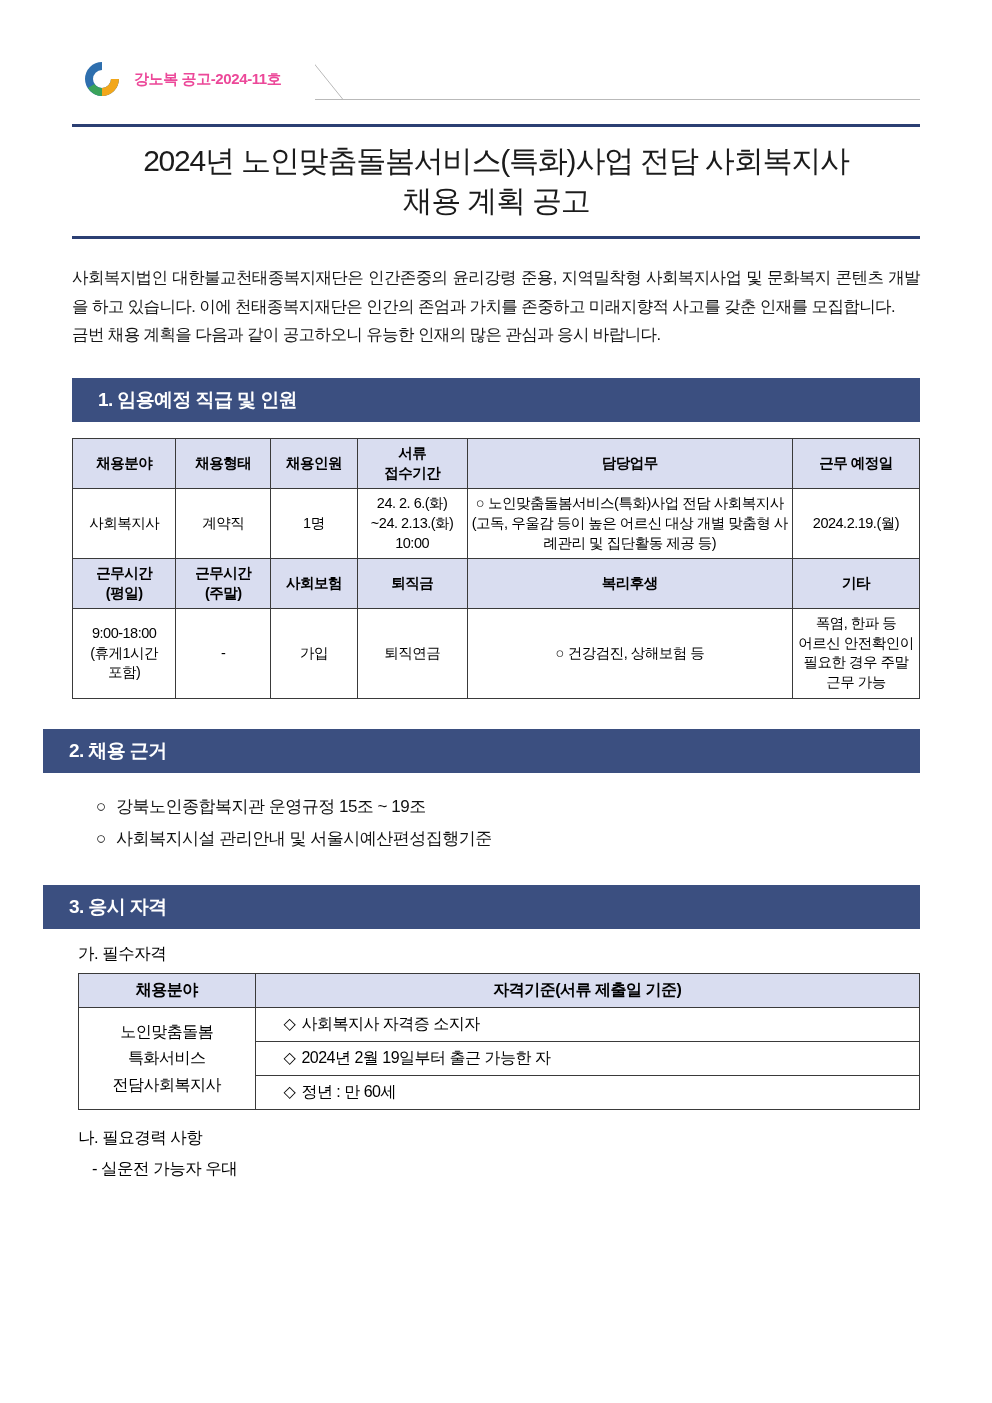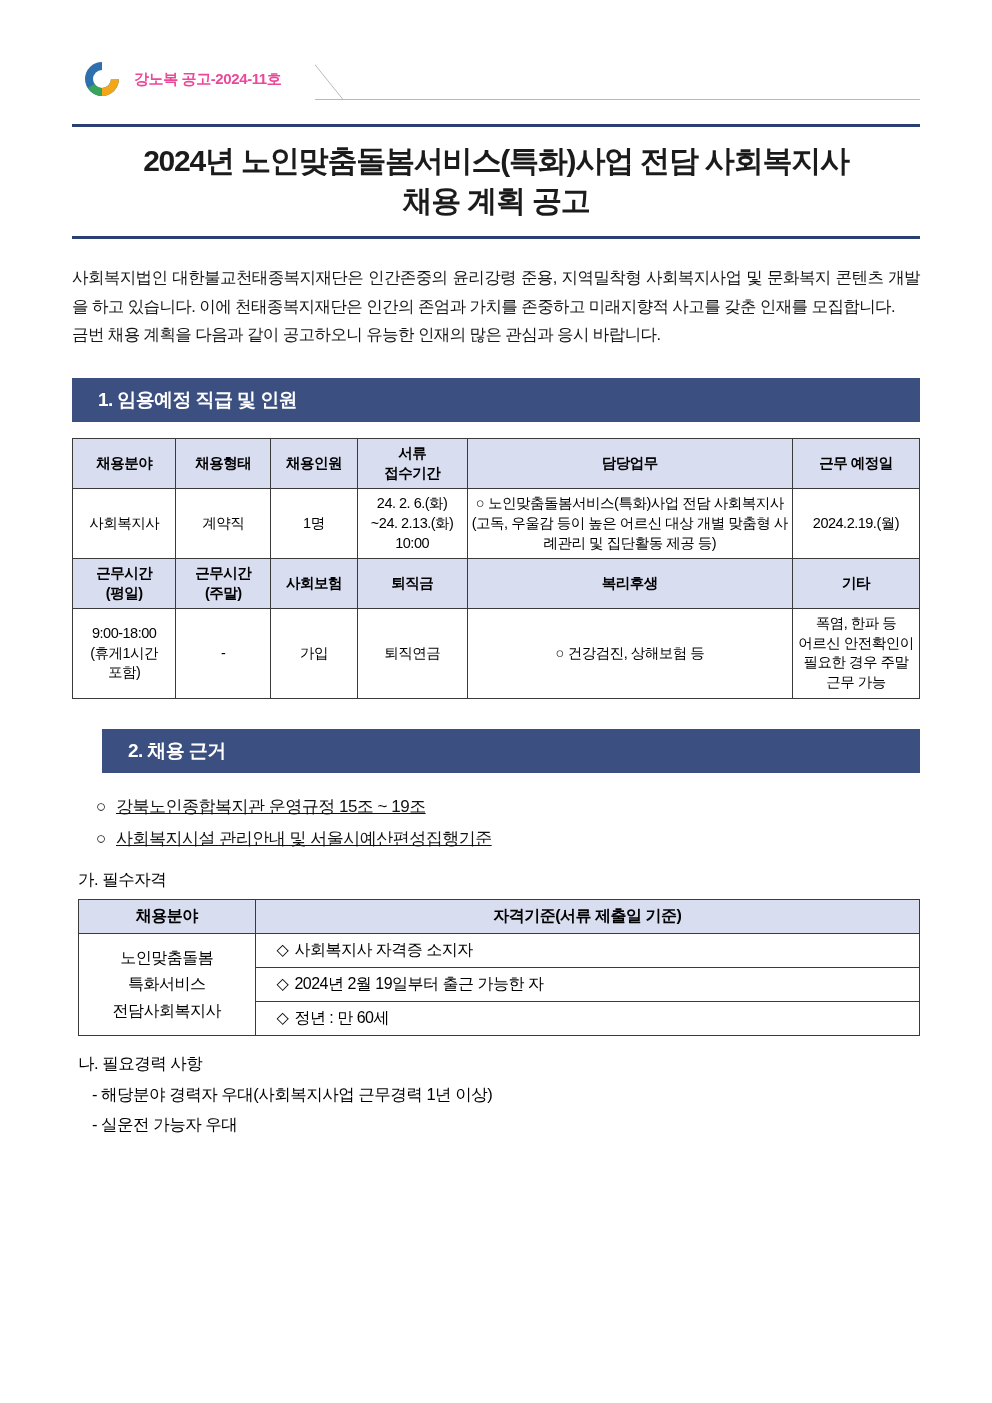--- a/index.html
+++ b/index.html
@@ -72,21 +72,21 @@
   
   .title-block {
     margin: 14px 72px 0 72px;
     border-top: 3px solid #2b3f73;
     border-bottom: 3px solid #2b3f73;
     padding: 14px 0 16px 0;
     text-align: center;
   }
   .title-line {
     font-size: 30px;
-    font-weight: bold;
+    font-weight: normal;
     letter-spacing: -1.2px;
     line-height: 1.32;
     color: #1b1b1b;
   }
 
   
   .intro {
     margin: 24px 72px 0 72px;
     font-size: 16.5px;
     line-height: 1.72;
@@ -102,21 +102,21 @@
     margin: 30px 72px 0 72px;
     background: #3b4f80;
     color: #ffffff;
     font-size: 19px;
     font-weight: bold;
     letter-spacing: -0.6px;
     padding: 9px 8px 9px 26px;
     box-sizing: border-box;
   }
   .sec-bar.narrow {
-    margin-left: 102px;
+    margin-left: 43px;
     margin-right: 72px;
   }
 
   
   table.grid {
     margin: 16px 72px 0 72px;
     width: calc(992px - 144px);
     border-collapse: collapse;
     table-layout: fixed;
   }
@@ -142,21 +142,21 @@
   .small-cell { font-size: 13px; line-height: 1.3; }
 
   
   .list-block {
     margin: 18px 72px 0 96px;
     font-size: 17px;
     letter-spacing: -0.5px;
     line-height: 1.9;
     color: #111;
   }
-  .list-block div { white-space: nowrap; text-decoration: underline; }
+  .list-block div { white-space: nowrap; }
   .mark { display: inline-block; width: 20px; }
 
   .req-head {
     margin: 22px 72px 0 86px;
     font-size: 16.5px;
     font-weight: bold;
     letter-spacing: -0.5px;
   }
   .sub-head {
     margin: 14px 72px 0 78px;
@@ -181,21 +181,21 @@
     background: #d9ddf0;
     text-align: center;
     font-weight: bold;
   }
   table.qual td.cat {
     text-align: center;
     line-height: 1.65;
   }
   table.qual td.item {
     text-align: left;
-    padding-left: 21px;
+    padding-left: 28px;
   }
   .diamond { margin-right: 6px; }
 
   .tail {
     margin: 12px 72px 0 78px;
     font-size: 16.5px;
     letter-spacing: -0.5px;
     line-height: 1.85;
   }
   .tail .dash { padding-left: 14px; }
@@ -310,20 +310,21 @@
 
   <div class="list-block">
     <div>
       <span class="mark">○</span><span>강북노인종합복지관 운영규정 15조 ~ 19조</span>
     </div>
     <div>
       <span class="mark">○</span><span>사회복지시설 관리안내 및 서울시예산편성집행기준</span>
     </div>
   </div>
 
+  <div class="sec-bar narrow">3. 응시 자격</div>
 
 
   <div class="sub-head">가. 필수자격</div>
 
   <table class="qual">
     <colgroup>
       <col style="width:21%">
       <col style="width:79%">
     </colgroup>
     <tbody>
@@ -351,21 +352,17 @@
           <span class="diamond">◇</span><span>정년 : 만 60세</span>
         </td>
       </tr>
     </tbody>
   </table>
 
   <div class="tail">
     <div>나. 필요경력 사항</div>
     <div class="dash">
       <span>-</span>
-      <span>해당분야 경력자 우대(사회복지사업 근무경력 1년 이상)</span>
-    </div>
-    <div class="dash">
-      <span>-</span>
       <span>실운전 가능자 우대</span>
     </div>
   </div>
 
 </div>
 
 </body></html>

